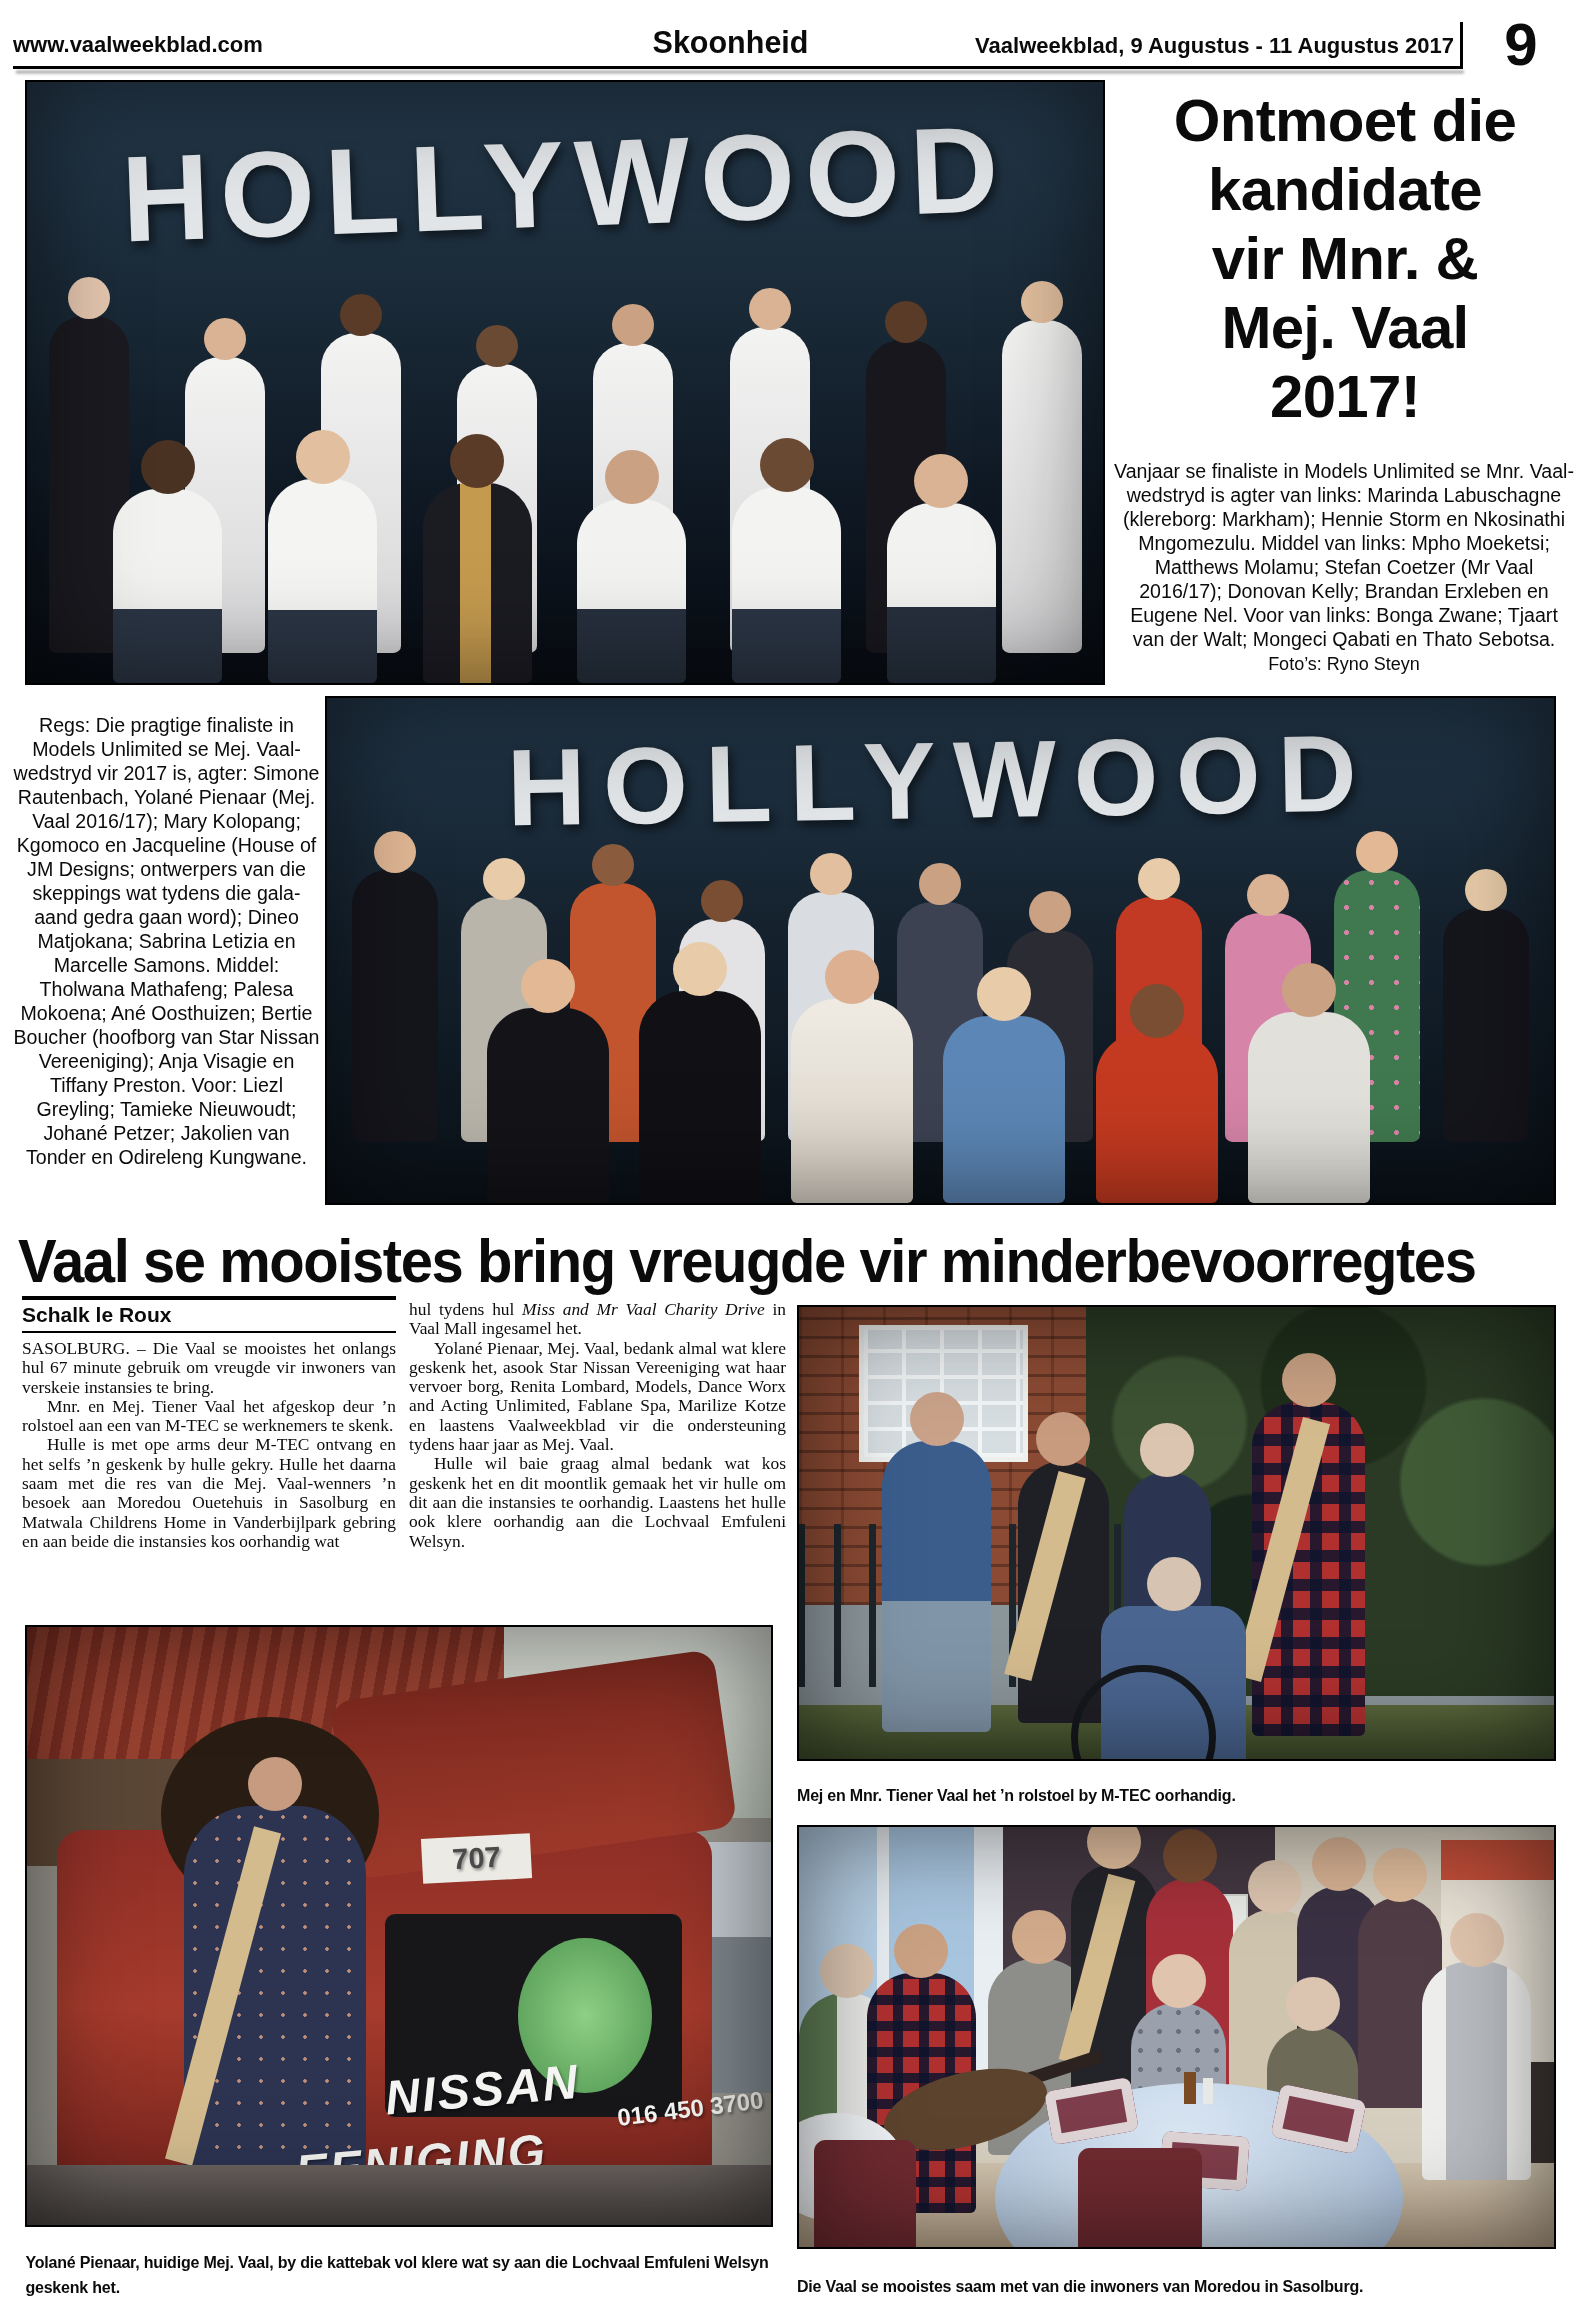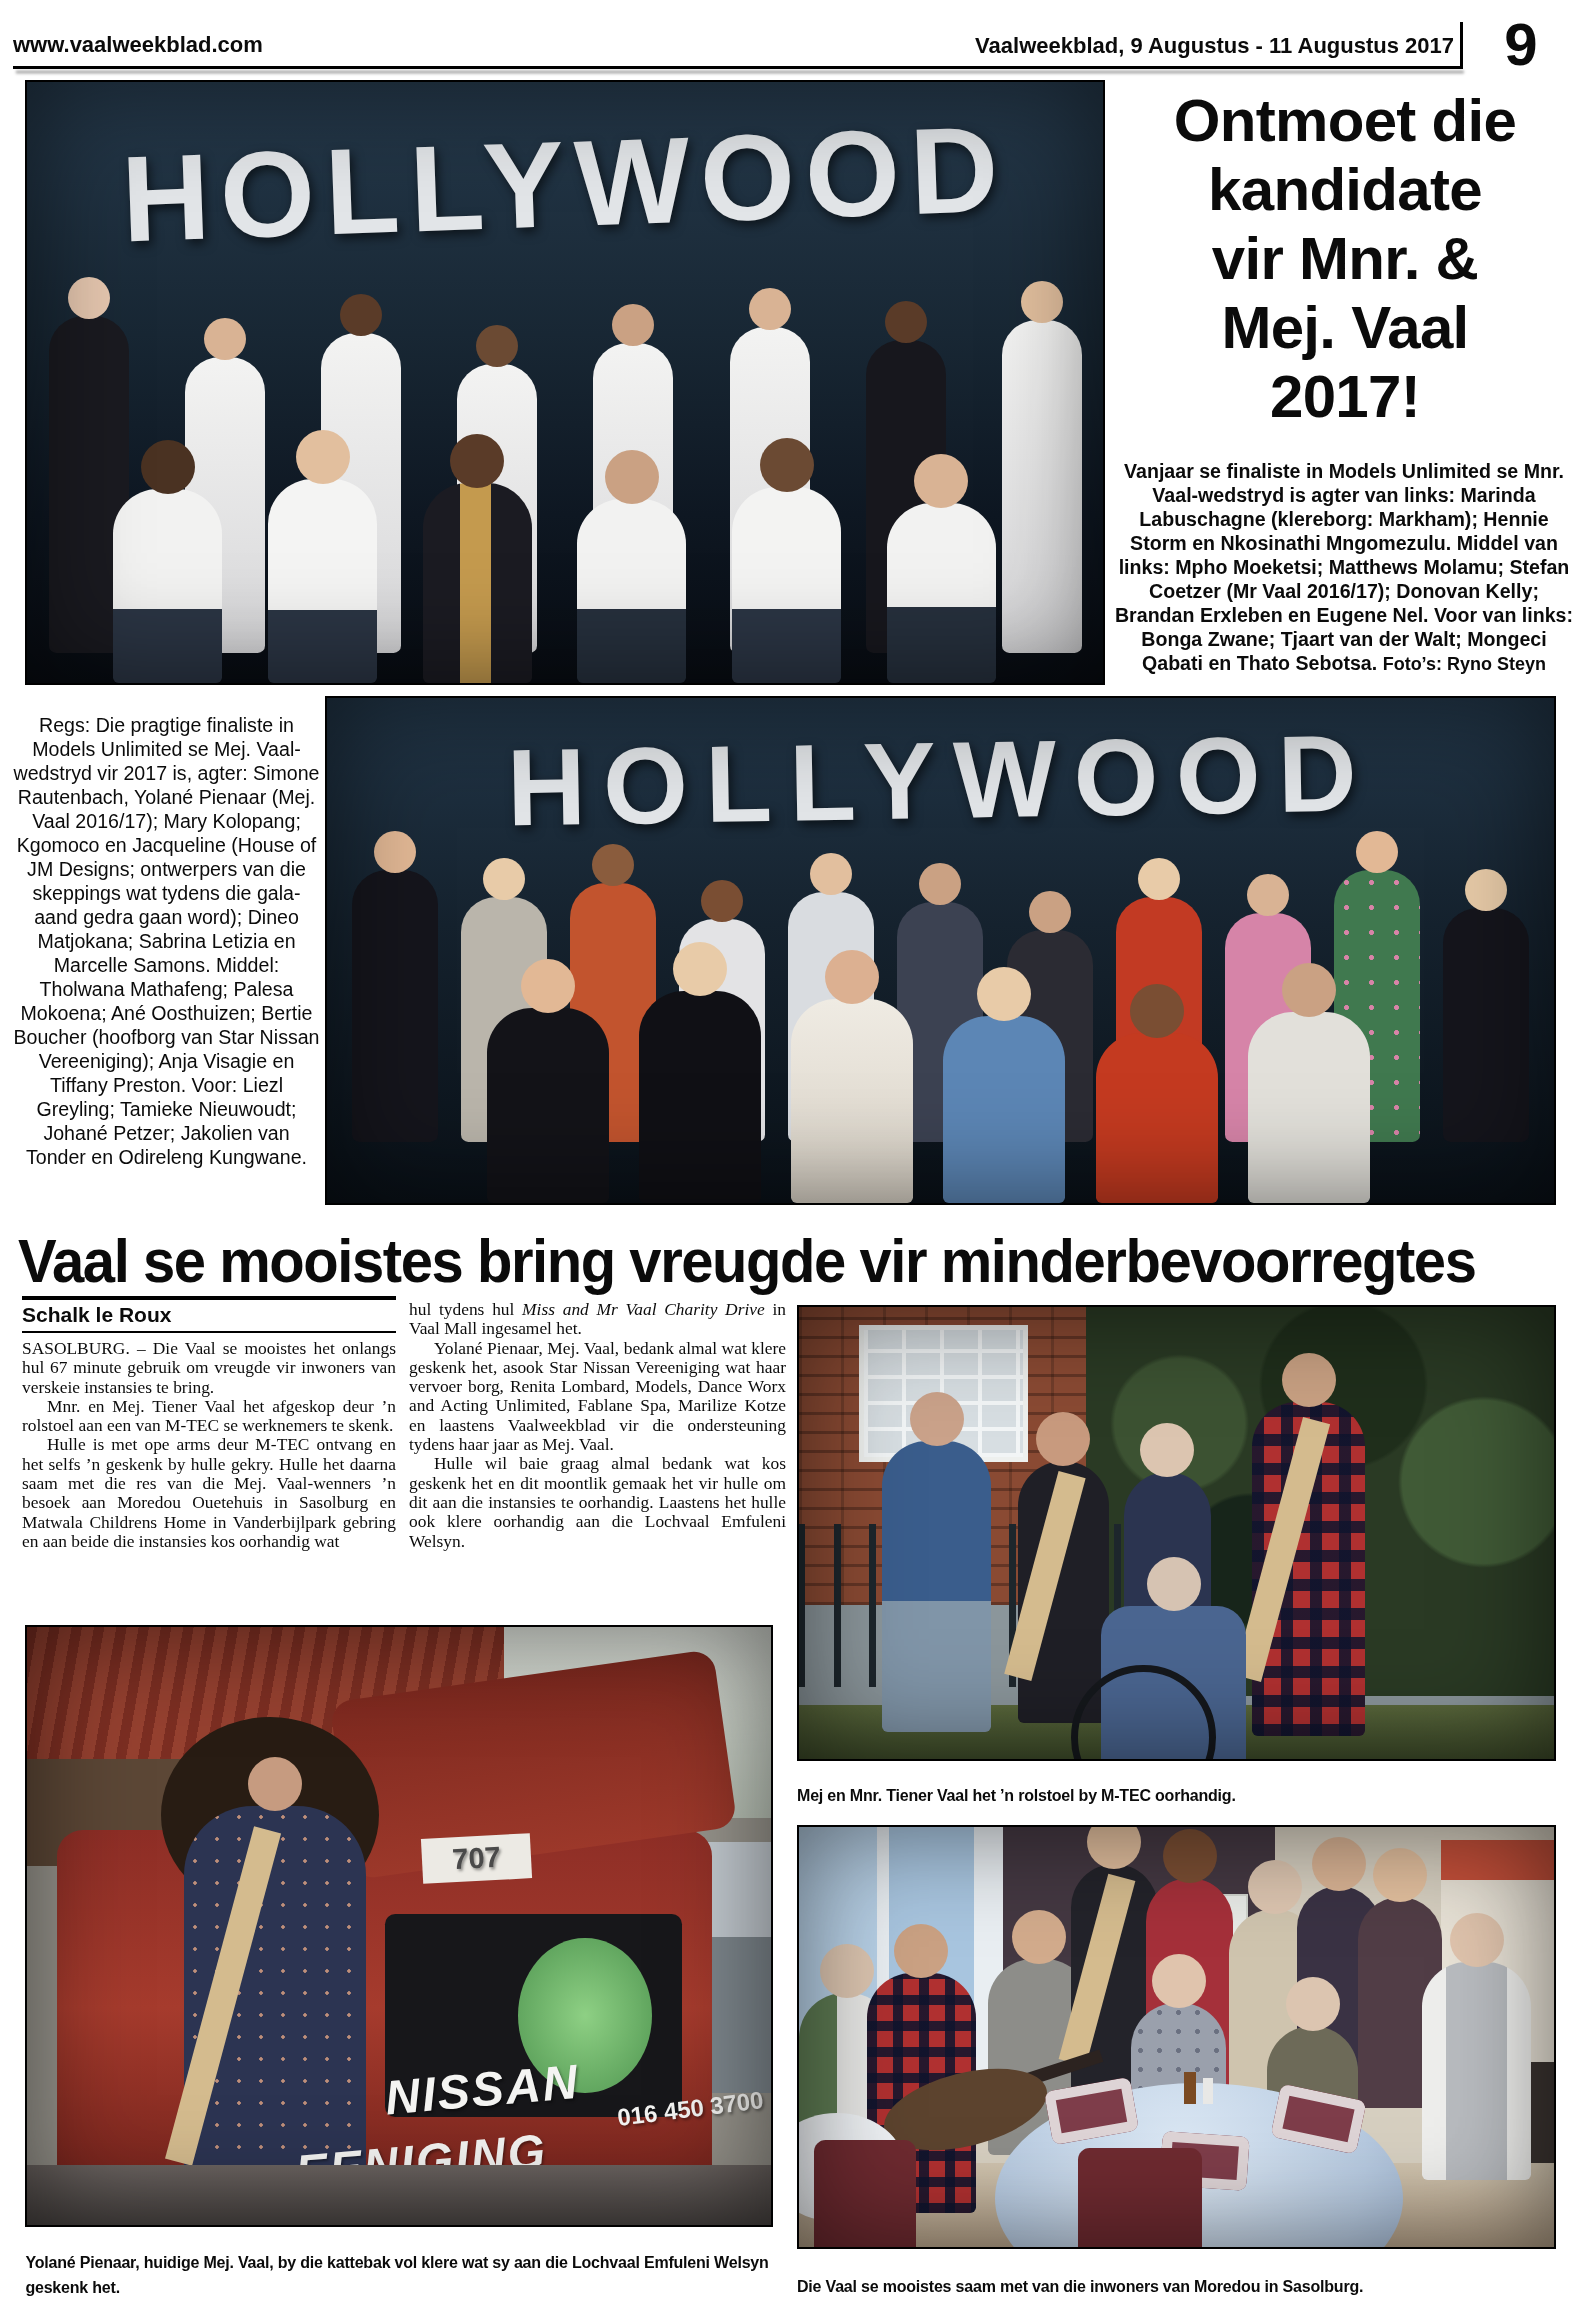--- a/index.html
+++ b/index.html
@@ -43,21 +43,21 @@
        background:linear-gradient(180deg,#223648 0%,#15222e 45%,#0a1118 100%);}
   #p2sign{top:19px;font-size:109px;letter-spacing:17.4px;transform:rotate(-1deg);}
   #p2back{left:2%;right:2%;bottom:12%;height:54%;}
   #p2back .fig{width:86px;}
   #p2front{left:13%;right:15%;bottom:0;height:42%;}
   #p2front .fig{width:122px;}
 
   
   #top-headline{left:1116px;top:86px;width:458px;text-align:center;font-weight:bold;
                 font-size:60px;line-height:69px;letter-spacing:-0.7px;white-space:pre-line;}
-  #top-caption{left:1114px;top:439px;width:460px;text-align:center;font-weight:bold;
+  #top-caption{left:1114px;top:439px;width:460px;text-align:center;font-weight:normal;
                font-size:19.6px;line-height:24px;}
   #top-caption .credit{font-size:18px;}
   #left-caption{left:13px;top:713px;width:307px;text-align:center;font-weight:normal;
                 font-size:19.6px;line-height:24px;}
 
   
   #main-headline{left:18px;top:1226px;width:1541px;font-weight:bold;font-size:61px;letter-spacing:-1.5px;
                  white-space:nowrap;transform:scaleX(.95);transform-origin:left;}
   #byline-bar1{left:22px;top:1296px;width:374px;height:3.6px;background:#000;}
   #byline-name{left:22px;top:1303px;font-size:21px;font-weight:bold;}
@@ -137,20 +137,21 @@
   #cap-wheelchair{left:797px;top:1783px;width:756px;}
   #cap-car{left:25.4px;top:2250px;width:756px;}
   #cap-table{left:797px;top:2274px;width:759px;}
 </style>
 </head>
 <body>
 
 <div class="page">
 
   <div class="abs" id="hdr-website">www.vaalweekblad.com</div>
+  <div class="abs" id="hdr-section">Skoonheid</div>
   <div class="abs" id="hdr-issue">Vaalweekblad, 9 Augustus - 11 Augustus 2017</div>
   <div class="abs" id="hdr-rule"></div>
   <div class="abs" id="hdr-vrule"></div>
   <div class="abs" id="hdr-page">9</div>
 
   <div class="photo" id="ph1">
     <div class="sign" id="p1sign">HOLLYWOOD</div>
     <div class="prow" id="p1back">
       <i class="fig" style="height:100%;background:#1a1a20;--skin:#e7c8b0"></i>
       <i class="fig" style="height:88%;--skin:#d9b394"></i>

